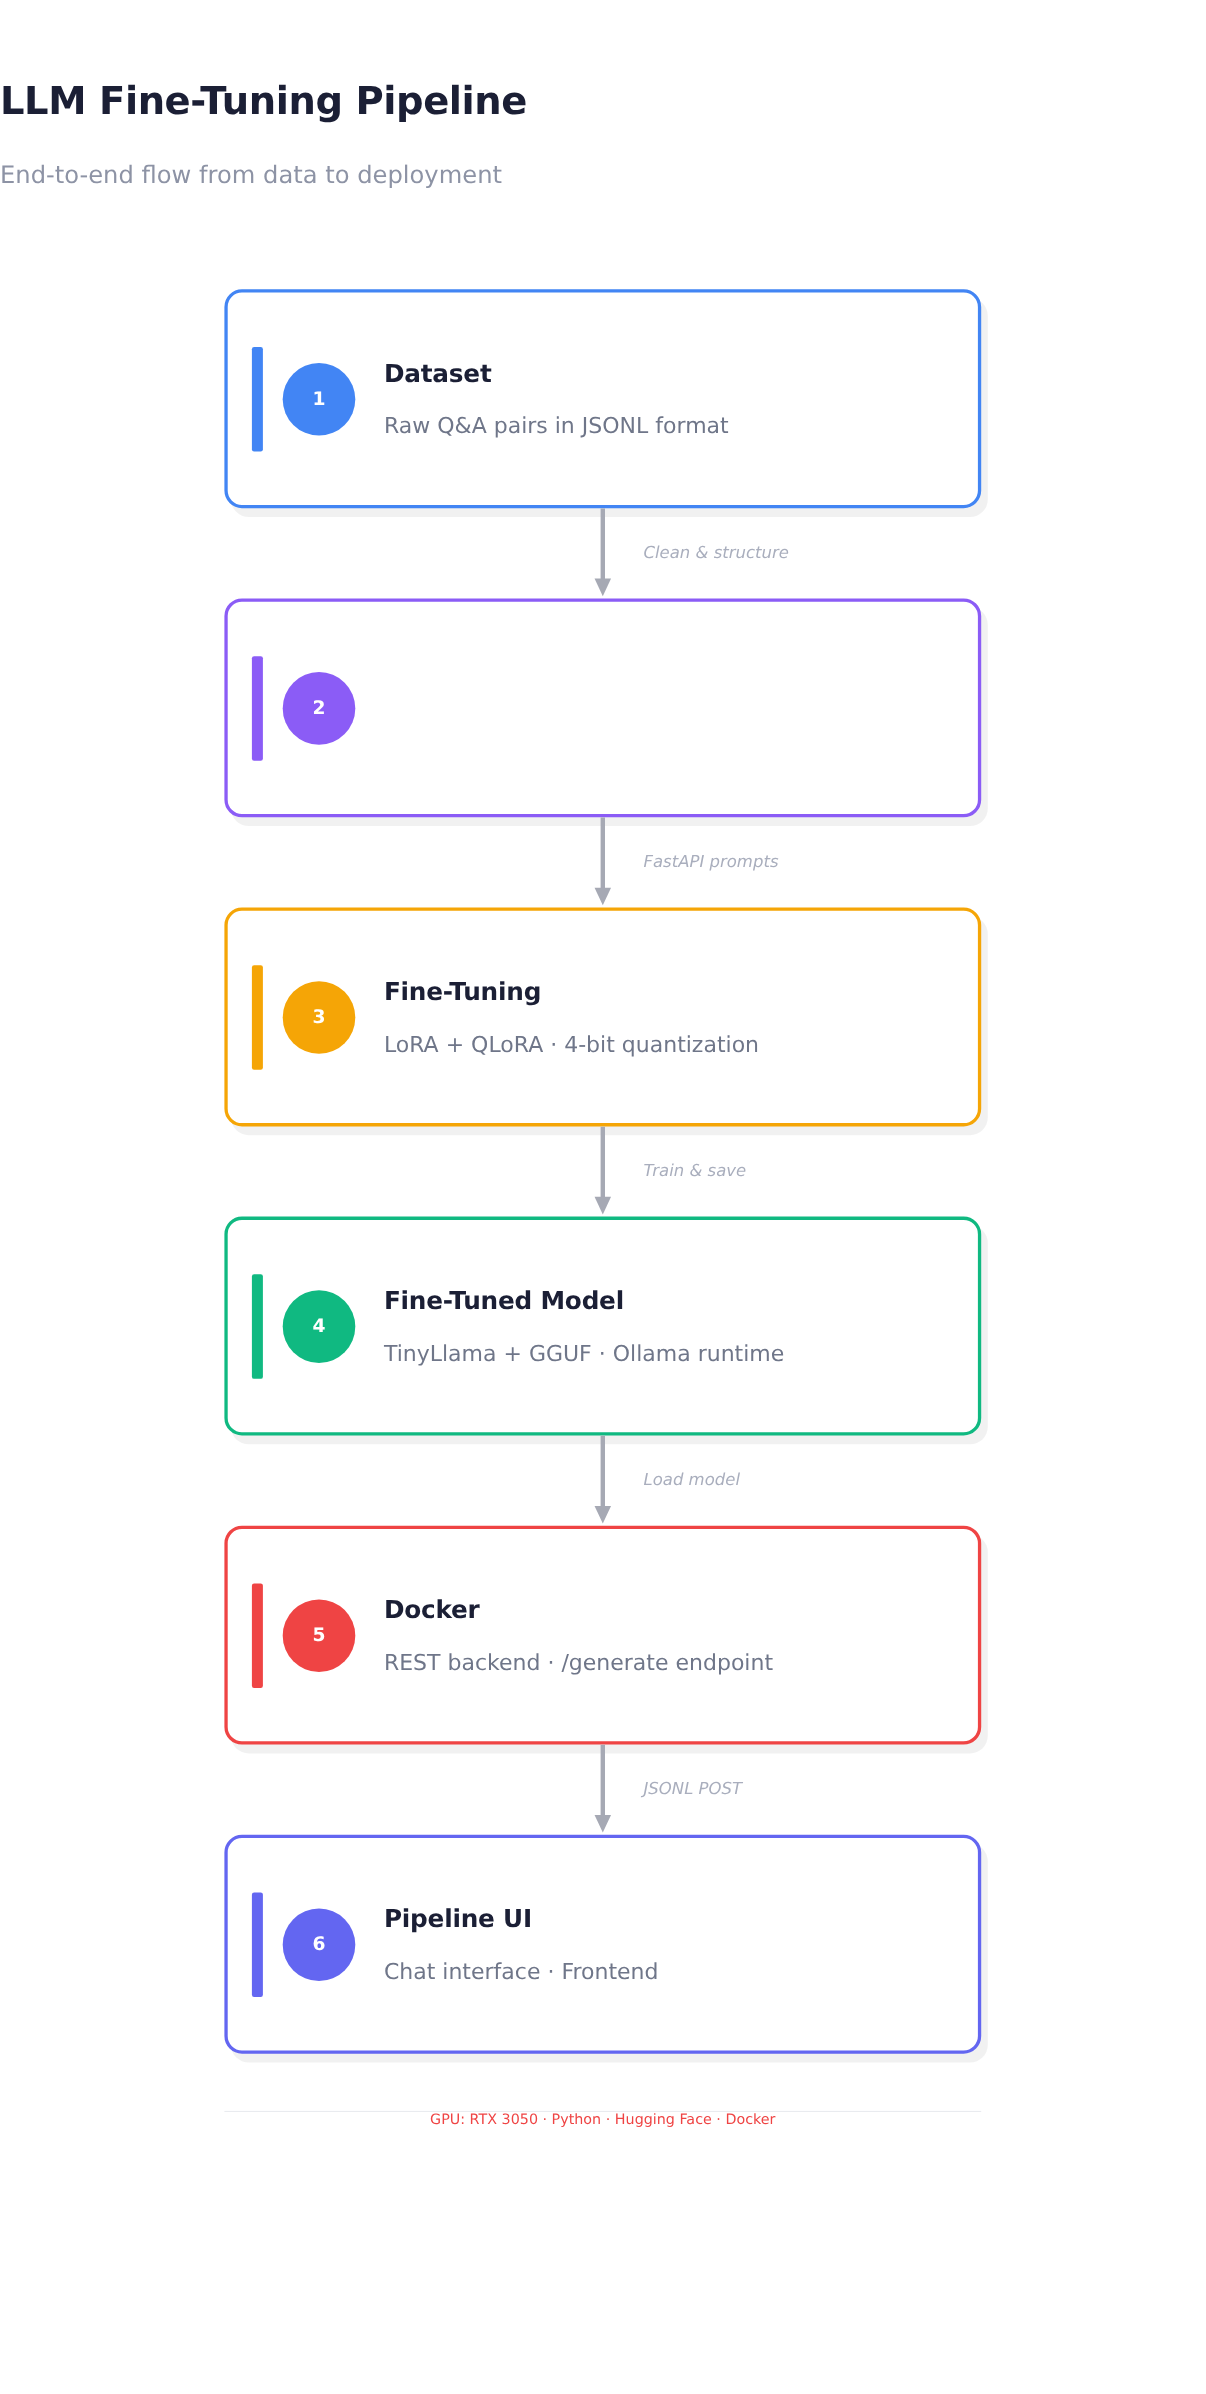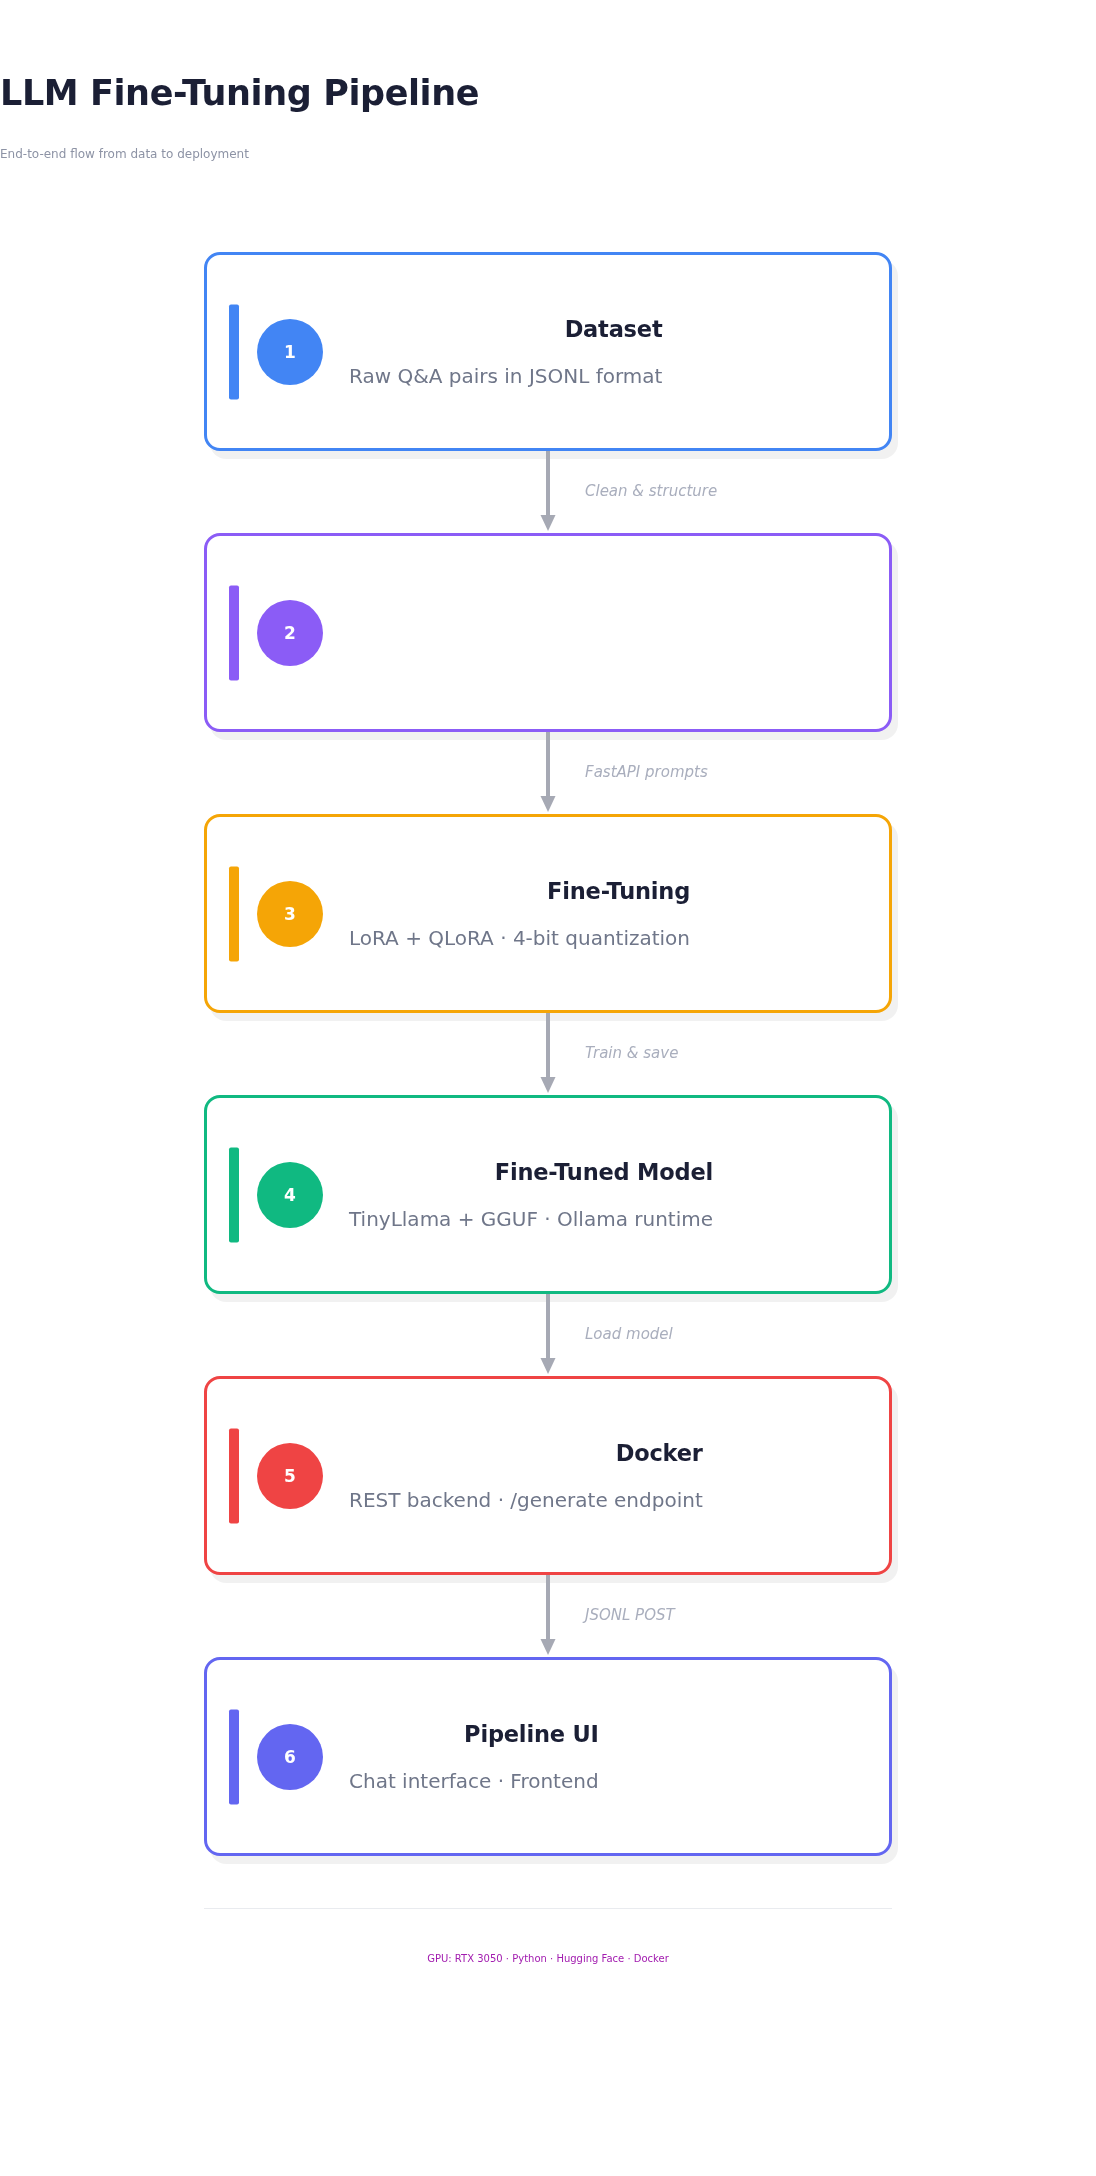--- a/index.html
+++ b/index.html
@@ -27,21 +27,21 @@
   }
   .page-title {
     font-size: 35px;
     font-weight: bold;
     color: #1b1f35;
     letter-spacing: -0.4px;
     line-height: 1.2;
   }
   .page-subtitle {
     margin-top: 33px;
-    font-size: 12px;
+    font-size: 22px;
     color: #8d93a5;
     font-weight: normal;
   }
 
   
   .flow {
     width: 688px;
     margin: 0 auto;
     padding-top: 91px;
     position: relative;
@@ -92,21 +92,20 @@
     position: absolute;
     left: 142px;
     top: 50%;
     transform: translateY(-50%);
   }
   .card-title {
     font-size: 22.5px;
     font-weight: bold;
     color: #1b1f35;
     letter-spacing: -0.2px;
-    text-align: right;
   }
   .card-desc {
     margin-top: 22px;
     font-size: 20px;
     color: #6f7689;
     font-weight: normal;
     white-space: nowrap;
   }
 
   
@@ -141,24 +140,23 @@
     width: 688px;
     margin: 0 auto;
     padding-top: 52px;
   }
   .footer-divider {
     height: 1px;
     background: #e9ebef;
     width: 100%;
   }
   .footer-text {
-    margin-top: 44px;
     text-align: center;
-    font-size: 10px;
-    color: #a21caf;
+    font-size: 13px;
+    color: #ef4444;
   }
 </style>
 </head>
 <body>
 
 <div class="page">
 
   <div class="header">
     <div class="page-title">LLM Fine-Tuning Pipeline</div>
     <div class="page-subtitle">End-to-end flow from data to deployment</div>

